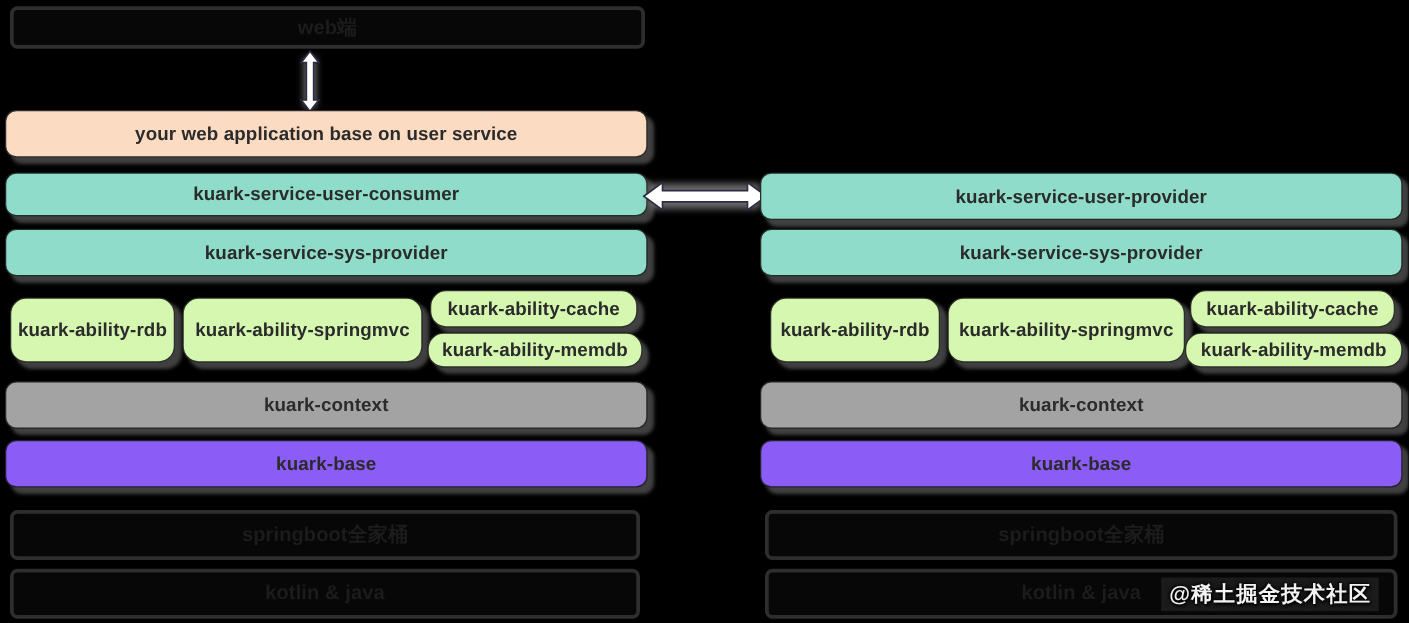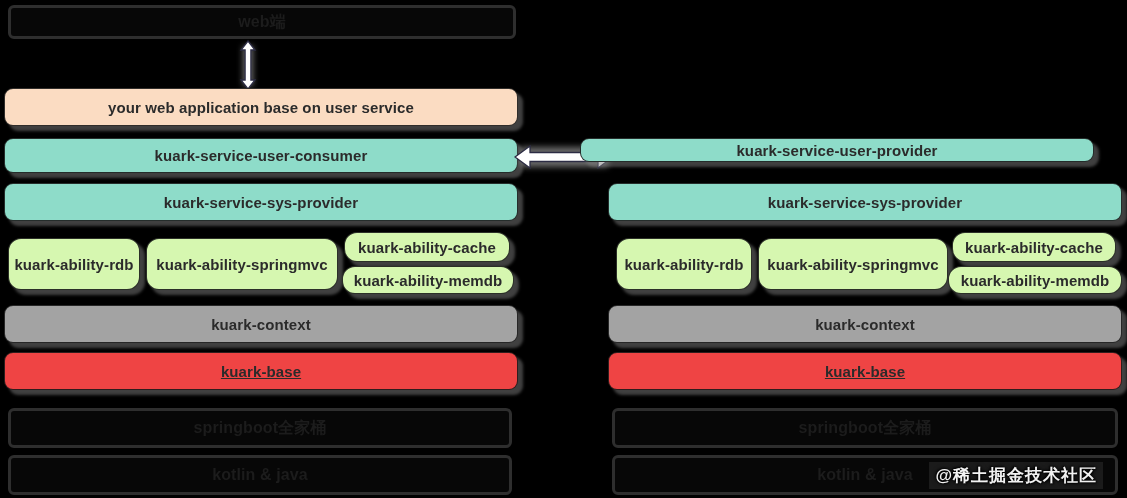--- a/index.html
+++ b/index.html
@@ -20,21 +20,21 @@
     letter-spacing:.1px;
     border:1.5px solid rgba(25,25,25,.9);
     border-radius:9px;
     box-shadow:5px 5px 3px rgba(128,128,128,.5);
     box-sizing:border-box;
   }
   .peach{background:#fbdcc2;}
   .teal{background:#8edcc9;}
   .green{background:#d6f7b0;border-radius:13px;}
   .pink{background:#a3a3a3;}
-  .gray{background:#ef4444;text-decoration:underline;}
+  .gray{background:#8b5cf6;}
   .darkbox{
     background:#070707;
     border:3px solid #2e2e2e;
     border-radius:6px;
     box-shadow:none;
     color:#1c1c1c;
     font-size:16px;
   }
   .glow{position:absolute;background:rgba(135,135,135,.8);filter:blur(3px);}
   .arrow{position:absolute;}
@@ -81,21 +81,21 @@
 
   <div class="box darkbox" style="left:8px;top:408px;width:504px;height:40px;">springboot全家桶</div>
 
   <div class="box darkbox" style="left:8px;top:455px;width:504px;height:40px;">kotlin &amp; java</div>
 
   <div class="glow" style="left:520px;top:147px;width:88px;height:20px;"></div>
   <svg class="arrow" style="left:514px;top:142px;" width="100" height="30" viewBox="0 0 100 30">
     <path d="M1 15 L16 4 V10.5 H84 V4 L99 15 L84 26 V19.5 H16 V26 Z" fill="#ffffff" stroke="#2c2c44" stroke-width="1.3"></path>
   </svg>
 
-  <div class="box teal" style="left:580px;top:138px;width:514px;height:24px;text-align:center;">kuark-service-user-provider</div>
+  <div class="box teal" style="left:608px;top:138px;width:514px;height:38px;text-align:center;">kuark-service-user-provider</div>
 
   <div class="box teal" style="left:608px;top:183px;width:514px;height:38px;">kuark-service-sys-provider</div>
 
   <div class="box green" style="left:616px;top:238px;width:136px;height:52px;">kuark-ability-rdb</div>
 
   <div class="box green" style="left:758px;top:238px;width:190px;height:52px;">kuark-ability-springmvc</div>
 
   <div class="box green" style="left:952px;top:232px;width:164px;height:30px;">kuark-ability-cache</div>
 
   <div class="box green" style="left:948px;top:266px;width:174px;height:28px;">kuark-ability-memdb</div>

